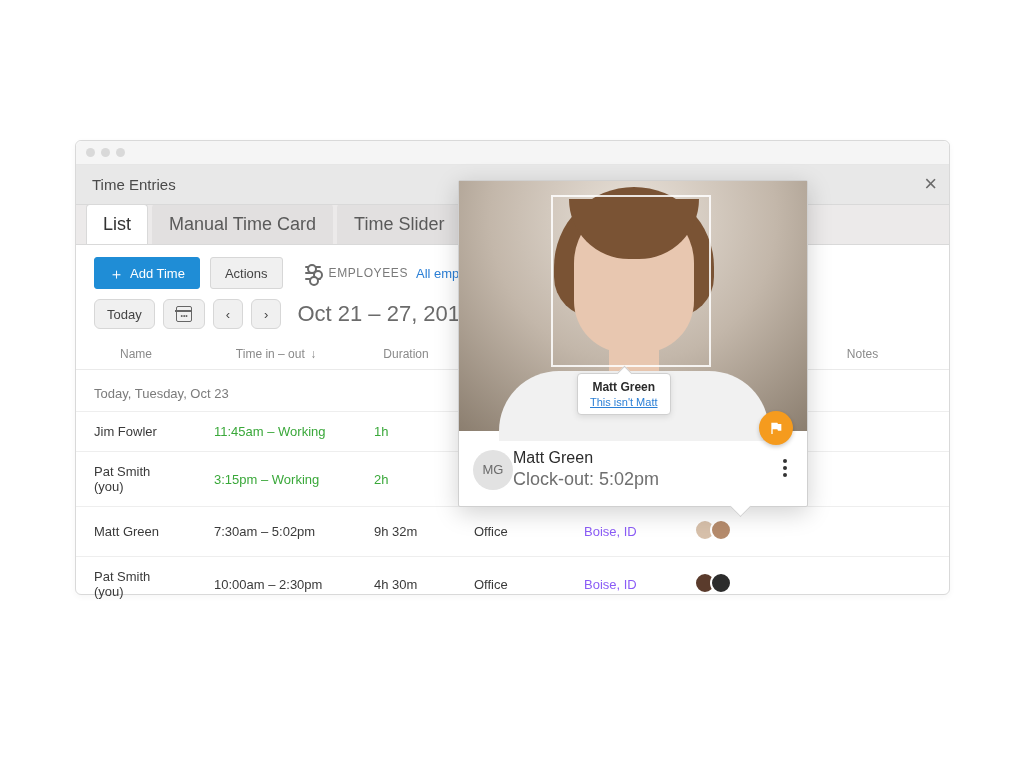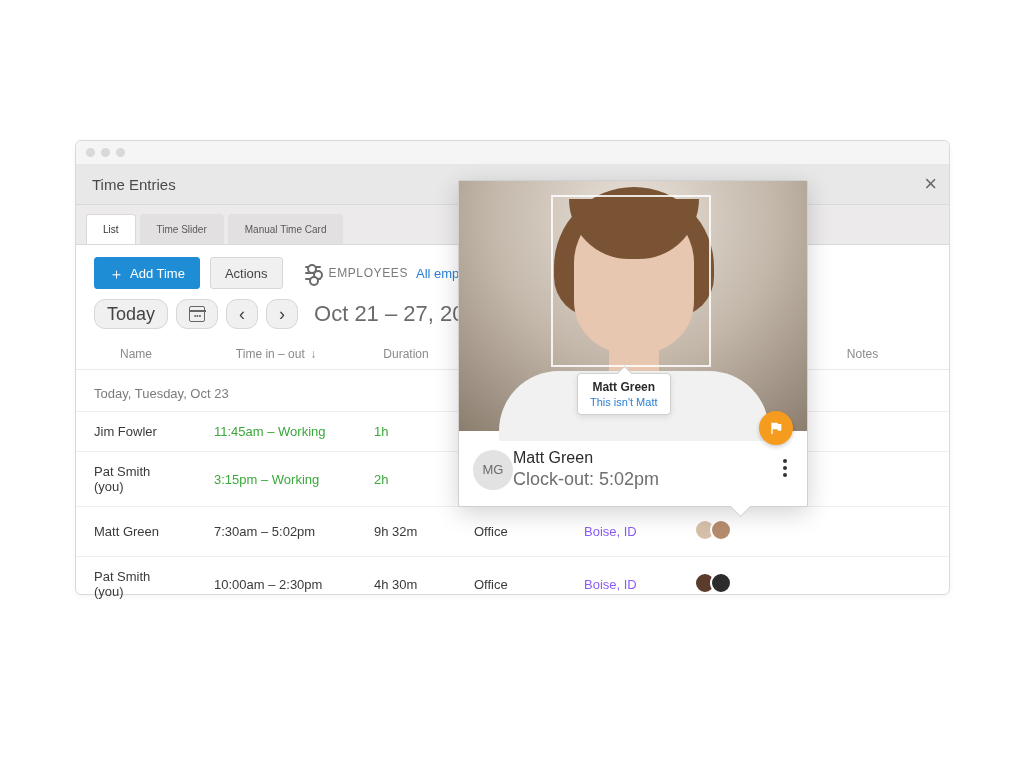--- a/index.html
+++ b/index.html
@@ -21,21 +21,21 @@
   .panel-title-bar {
     height: 40px; background:#e8e8e8; display:flex; align-items:center;
     padding: 0 16px; font-size:15px; color:#4a4a4a;
     border-bottom:1px solid #d9d9d9; position:relative;
   }
   .close-x { position:absolute; right:12px; top:8px; font-size:22px;
              color:#6b6b6b; cursor:pointer; line-height:1; }
 
   .tabs { display:flex; height:40px; background:#eceaea; padding: 0 10px;
           border-bottom:1px solid #d9d9d9; align-items:flex-end; gap:4px; }
-  .tab { padding: 9px 16px 9px 16px; font-size:10px; color:#5a5a5a;
+  .tab { padding: 9px 16px 9px 16px; font-size:18px; color:#5a5a5a;
          border:1px solid transparent; border-bottom:none;
          border-radius:4px 4px 0 0; cursor:pointer; background:#e2e0e0; }
   .tab.active { background:#fff; border-color:#d9d9d9; color:#333; }
 
   .toolbar { display:flex; align-items:center; gap:10px; padding:12px 18px 6px 18px; }
   .btn { display:inline-flex; align-items:center; gap:6px; height:32px;
          padding:0 14px; font-size:13px; border-radius:3px; cursor:pointer;
          border:1px solid #d7d7d7; background:#f0f0f0; color:#444; }
   .btn.primary { background:#1f8dd6; border-color:#1f8dd6; color:#fff; }
   .filter { display:flex; align-items:center; gap:8px; font-size:12px;
@@ -49,22 +49,22 @@
   .sliders-icon span:nth-child(3){ top:12px; }
   .sliders-icon span::after{ content:""; position:absolute; top:-2px;
                              width:6px; height:6px; border-radius:50%;
                              background:#fff; border:2px solid #6b6b6b; }
   .sliders-icon span:nth-child(1)::after{ left:2px; }
   .sliders-icon span:nth-child(2)::after{ left:8px; }
   .sliders-icon span:nth-child(3)::after{ left:4px; }
 
   .daterow { display:flex; align-items:center; gap:8px; padding:4px 18px 10px 18px; }
   .pill { height:30px; padding:0 12px; display:inline-flex; align-items:center;
-          border:1px solid #d7d7d7; background:#f0f0f0; border-radius:11px;
-          font-size:18px; color:#444; cursor:pointer; }
+          border:1px solid #d7d7d7; background:#f0f0f0; border-radius:6px;
+          font-size:13px; color:#444; cursor:pointer; }
   .daterange { font-size:22px; color:#6b6b6b; margin-left:8px; font-weight:300; }
   .cal-icon { width:16px; height:16px; border:1.5px solid #666; border-radius:2px;
               position:relative; }
   .cal-icon::before{ content:""; position:absolute; left:-1.5px; right:-1.5px;
                      top:3px; height:1.5px; background:#666; }
   .cal-icon::after{ content:"• • •"; position:absolute; left:0; right:0;
                     top:5px; font-size:7px; color:#666; text-align:center;
                     letter-spacing:-1px; }
 
   table.entries { width:100%; border-collapse:collapse; font-size:13px;
@@ -111,21 +111,21 @@
 
   .id-bubble { position:absolute; left:118px; top:192px; background:#fff;
                border:1px solid #d0d0d0; border-radius:4px; padding:6px 12px;
                font-size:12px; text-align:center;
                box-shadow:0 2px 6px rgba(0,0,0,.1); }
   .id-bubble::before{ content:""; position:absolute; top:-6px; left:50%;
                       margin-left:-5px; width:10px; height:10px; background:#fff;
                       border-left:1px solid #d0d0d0; border-top:1px solid #d0d0d0;
                       transform:rotate(45deg); }
   .id-bubble .n { font-weight:600; color:#2b2b2b; }
-  .id-bubble .w { color:#2a7fd6; font-size:11px;
+  .id-bubble .w { color:#2a7fd6; text-decoration:underline; font-size:11px;
                   cursor:pointer; display:block; margin-top:2px; }
 
   .card-footer { display:flex; align-items:center; gap:0;
                  padding:18px 14px 16px 14px; position:relative; }
   .mono-av { width:40px; height:40px; border-radius:50%; background:#e2e2e2;
              display:flex; align-items:center; justify-content:center;
              font-size:13px; color:#6b6b6b; }
   .cf-name { font-size:16px; color:#2b2b2b; }
   .cf-sub  { font-size:18px; color:#6f6f6f; margin-top:2px; }
   .kebab { position:absolute; right:14px; top:22px; display:flex;
@@ -150,22 +150,22 @@
     <div class="wm-dot"></div>
   </div>
 
   <div class="panel-title-bar">
     <span>Time Entries</span>
     <span class="close-x">×</span>
   </div>
 
   <div class="tabs">
     <div class="tab active">List</div>
+    <div class="tab">Manual Time Card</div>
     <div class="tab">Time Slider</div>
-    <div class="tab">Manual Time Card</div>
   </div>
 
   <div class="toolbar">
     <div class="btn primary">
       <span style="font-size:15px;line-height:1">＋</span>
       <span>Add Time</span>
     </div>
     <div class="btn">Actions</div>
     <div class="filter">
       <span class="sliders-icon">

